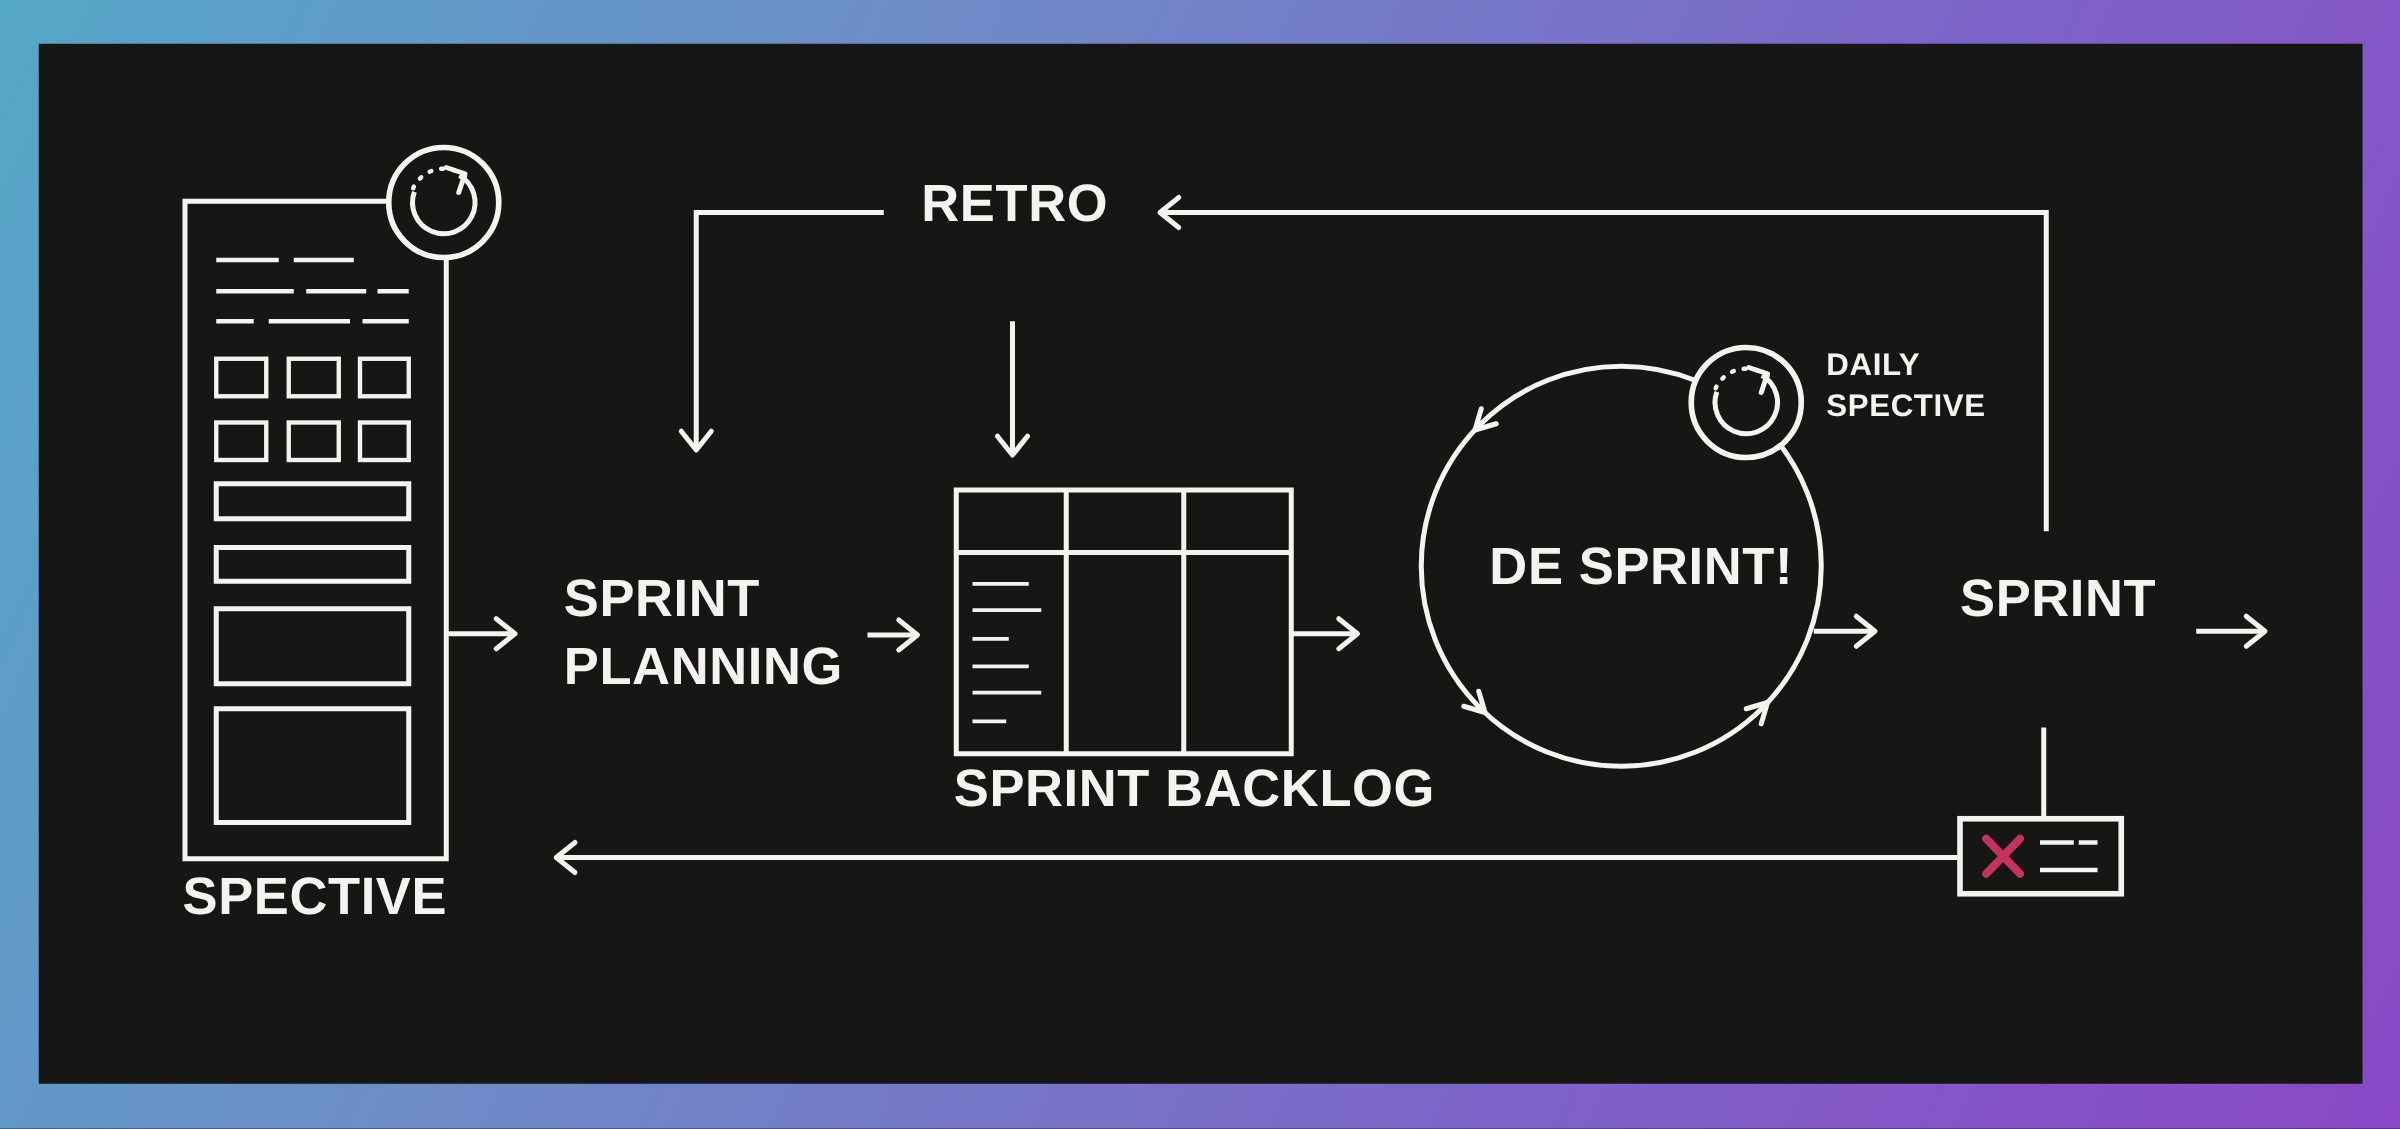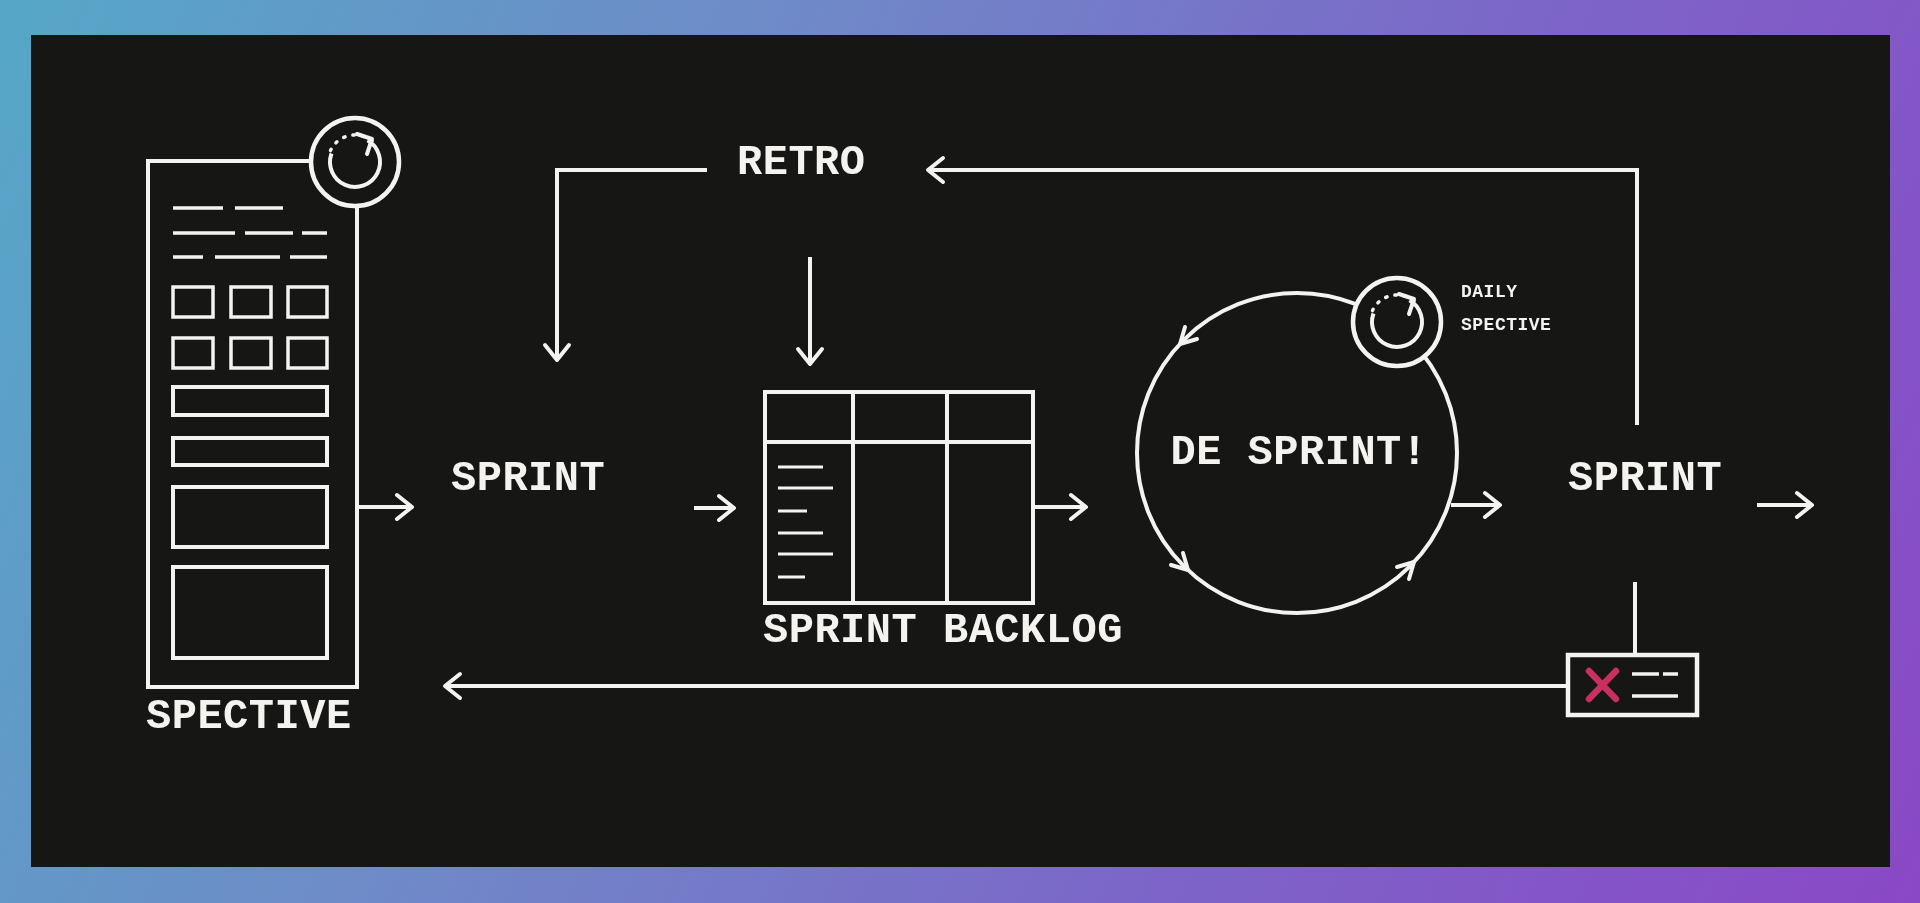--- a/index.html
+++ b/index.html
@@ -16,25 +16,25 @@
     position:absolute; left:31px; top:35px; width:1859px; height:832px;
     background:var(--panel,#161614);
   }
   svg.diagram { position:absolute; left:0; top:0; display:block; }
   .ln  { stroke:var(--ink,#f4f3ef); fill:none; }
   .fillbg { fill:var(--panel,#161614); }
   .accent { stroke:var(--accent,#c8305f); fill:none; }
   #arrowhead path { stroke:var(--ink,#f4f3ef); }
   .label {
     position:absolute; color:var(--ink,#f4f3ef); font-weight:700;
-    white-space:nowrap; letter-spacing:0.5px;font-family:Liberation Mono, monospace;
+    white-space:nowrap; letter-spacing:0.5px;
   }
   .label.main  { font-size:42px; line-height:54px; }
-  .label.small { font-size:18px; line-height:33px; }
-  .label.center { transform:translate(-50%,-50%); }
+  .label.small { font-size:25px; line-height:33px; }
+  .label.center { transform:translate(-50%,-50%);margin-left:14px; }
 </style>
 </head>
 <body>
 
 <div class="stage">
   <div class="panel"></div>
 
   <svg class="diagram" width="1920" height="903" viewBox="0 0 1920 903">
     <defs>
       <marker id="arrowhead" markerUnits="userSpaceOnUse" markerWidth="40" markerHeight="40" viewBox="-30 -20 40 40" refX="0" refY="0" orient="auto">
@@ -112,20 +112,21 @@
       <path d="M810 257 V364" marker-end="url(#arrowhead)"></path>
       <path d="M1635 582 V655"></path>
       <path d="M1566 686 H445" marker-end="url(#arrowhead)"></path>
     </g>
   </svg>
 
   <div class="label main" style="left:146px; top:690px">SPECTIVE</div>
 
   <div class="label main" style="left:451px; top:452px">
     <div>SPRINT</div>
+    <div>PLANNING</div>
   </div>
 
   <div class="label main" style="left:737px; top:136px">
     <div>RETRO</div>
   </div>
 
   <div class="label main" style="left:763px; top:604px">SPRINT BACKLOG</div>
 
   <div class="label main center" style="left:1299px; top:453px">DE SPRINT!</div>
 

